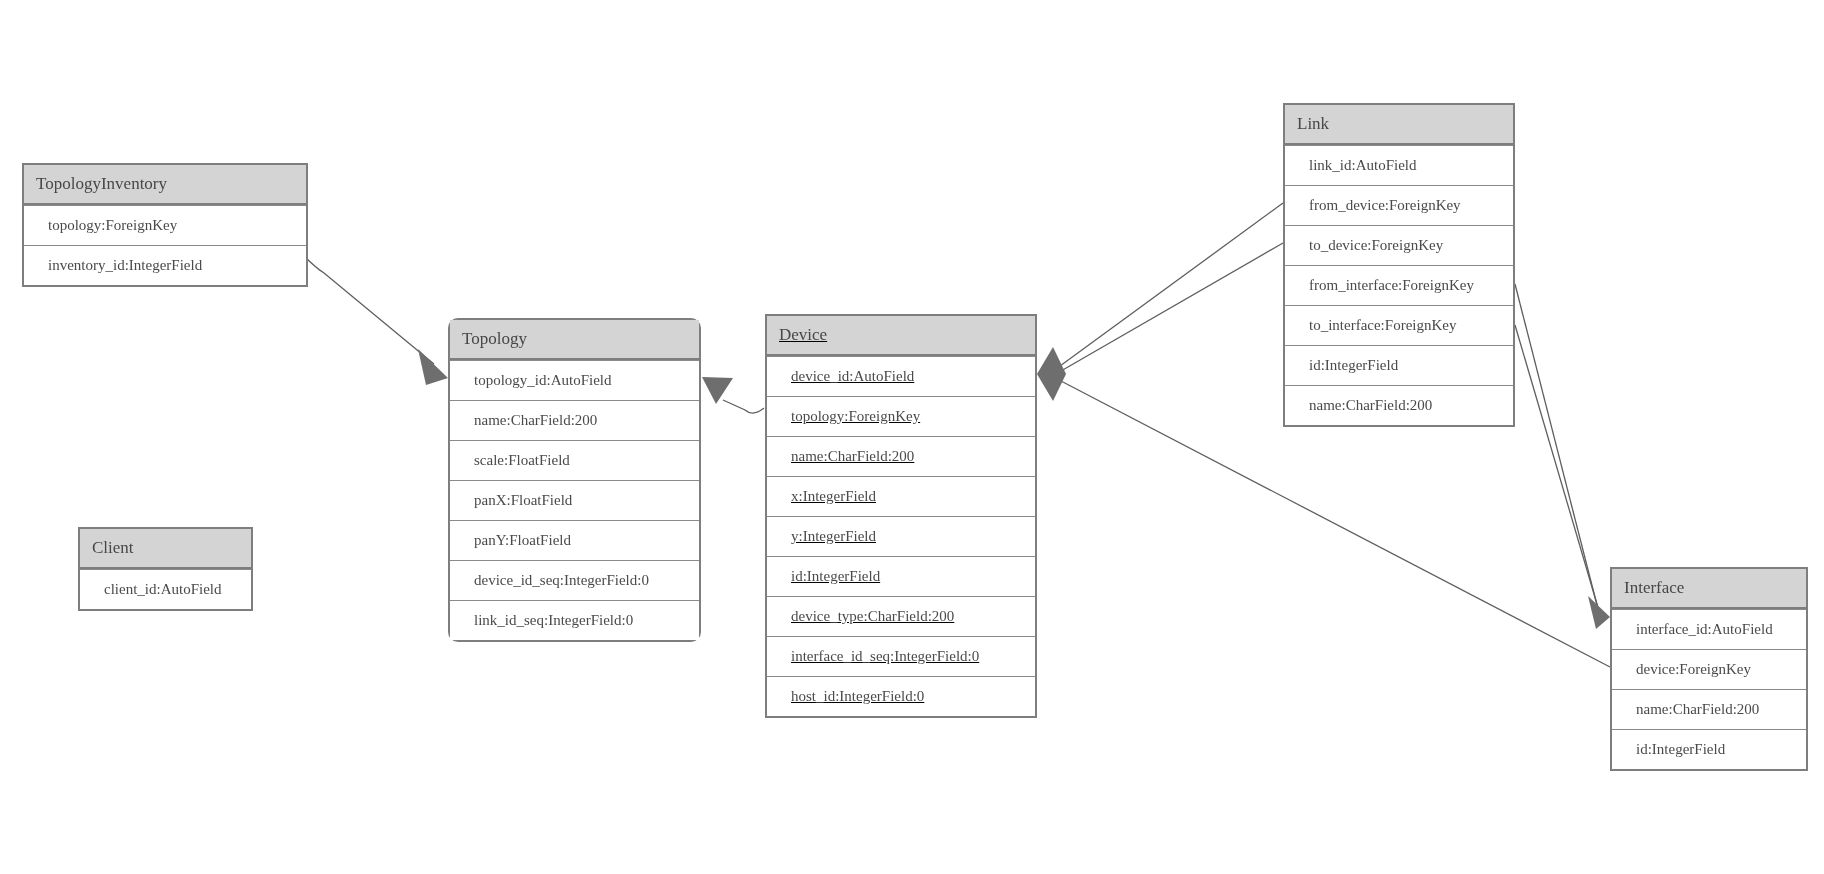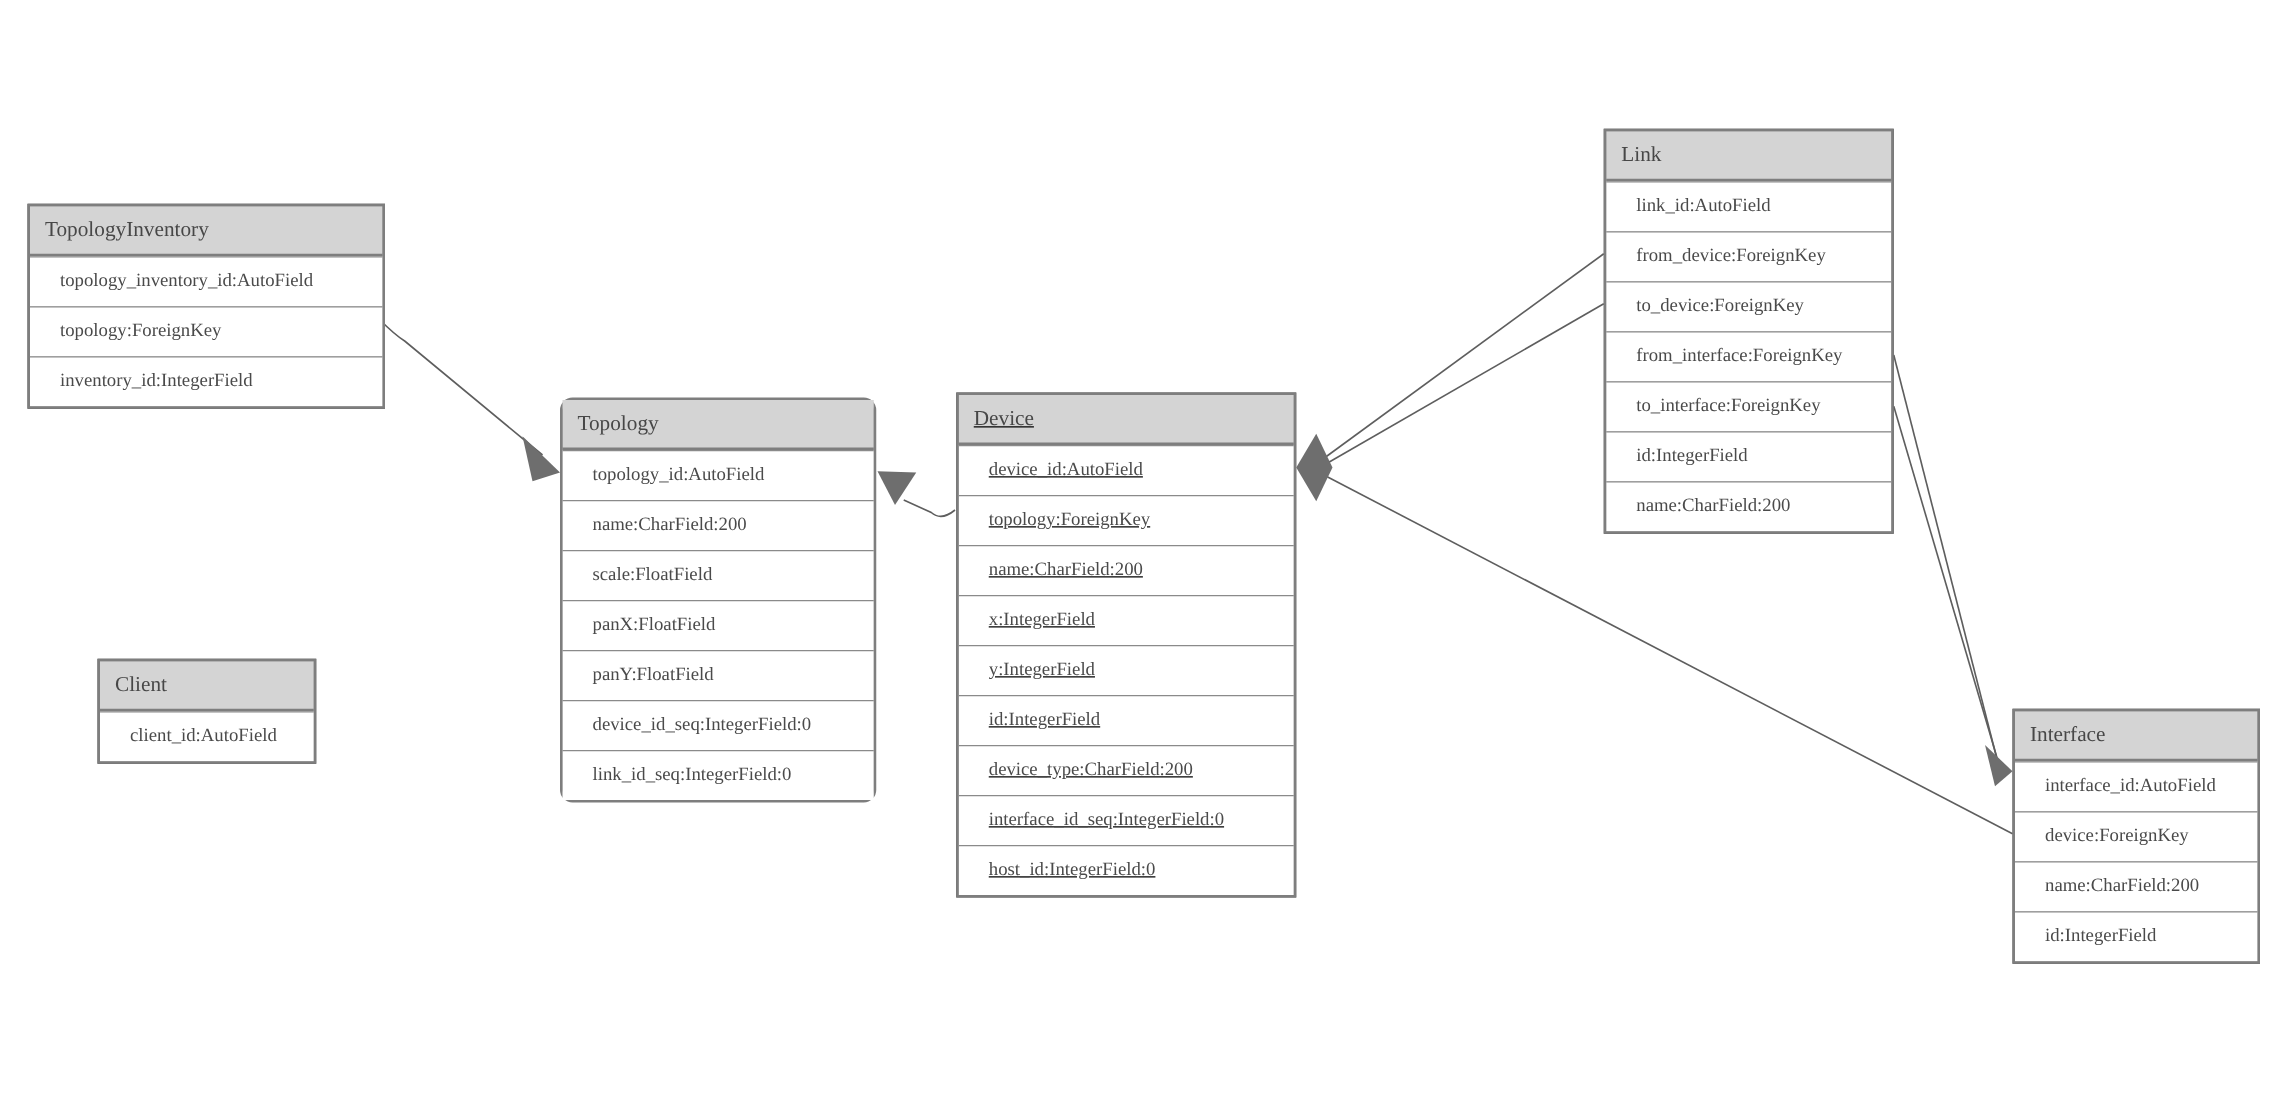--- a/index.html
+++ b/index.html
@@ -14,21 +14,21 @@
   svg.wires {
     position: absolute;
     left: 0; top: 0;
     width: 1824px; height: 874px;
     pointer-events: none;
   }
   .entity {
     position: absolute;
     box-sizing: border-box;
     border: 2px solid #7e7e7e;
-    background: #404040;
+    background: #eab308;
   }
   .entity-header {
     box-sizing: border-box;
     height: 40px;
     line-height: 38px;
     padding-left: 12px;
     background: #d4d4d4;
     border-bottom: 2px solid #7e7e7e;
     color: #474747;
     font-size: 17px;
@@ -61,21 +61,20 @@
       <path d="M 1610 667 L 1061 381" fill="none" stroke="#5e5e5e" stroke-width="1.3"></path>
       <path d="M 1515 284 L 1597 605" fill="none" stroke="#5e5e5e" stroke-width="1.3"></path>
       <path d="M 1515 325 L 1599 611" fill="none" stroke="#5e5e5e" stroke-width="1.3"></path>
       <polygon points="448,378 418,349 426,385" fill="#6e6e6e" stroke="none"></polygon>
       <polygon points="702,377 733,378 716,404" fill="#6e6e6e" stroke="none"></polygon>
       <polygon points="1037,374 1053,347 1066,374 1053,401" fill="#6e6e6e" stroke="none"></polygon>
       <polygon points="1610,617 1588,596 1596,629" fill="#6e6e6e" stroke="none"></polygon>
     </svg>
 <div class="entity" style="left: 22px; top: 163px; width: 286px; font-family: Liberation Serif, serif;">
     <div class="entity-header">TopologyInventory</div>
-  <div class="entity-row">topology_inventory_id:AutoField</div>
       <div class="entity-row">topology:ForeignKey</div>
       <div class="entity-row">inventory_id:IntegerField</div>
     </div>
     <div class="entity" style="left: 78px; top: 527px; width: 175px;">
     <div class="entity-header">Client</div>
   <div class="entity-row">client_id:AutoField</div>
     </div>
     <div class="entity" style="left: 448px; top: 318px; width: 253px; border-radius: 10px;">
     <div class="entity-header">Topology</div>
   <div class="entity-row">topology_id:AutoField</div>

